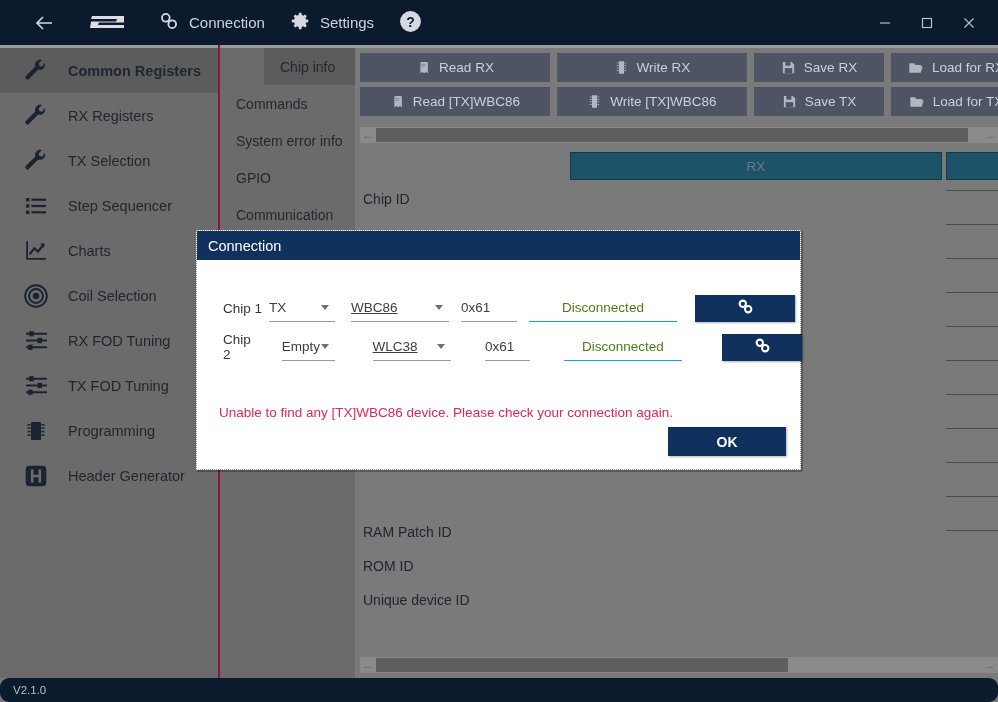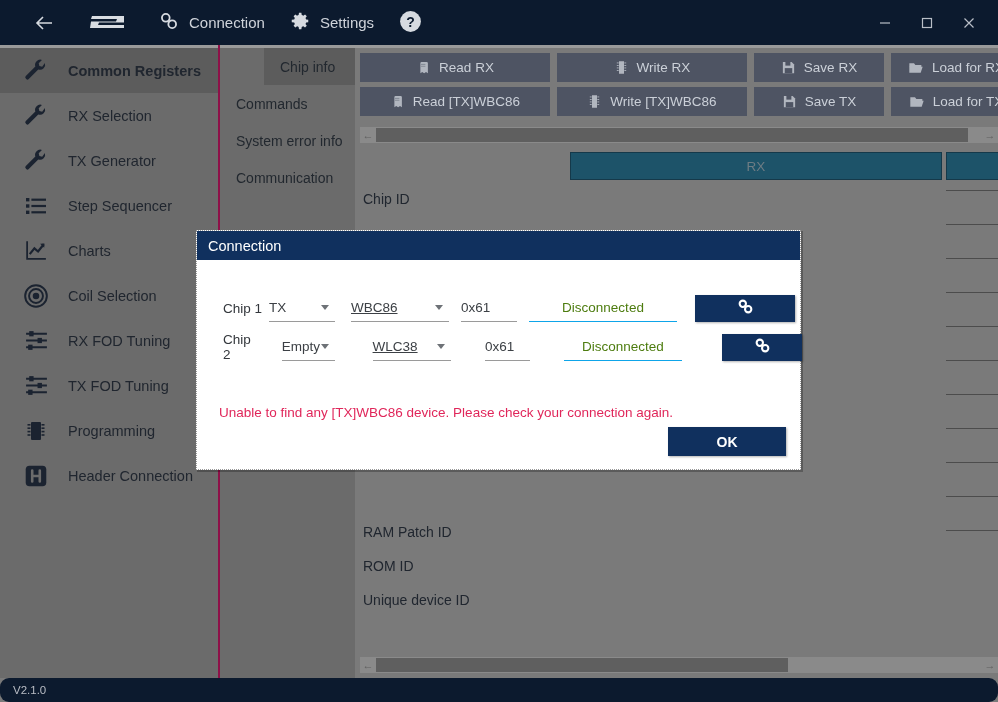--- a/index.html
+++ b/index.html
@@ -272,30 +272,30 @@
       </span>
       <span>Common Registers</span>
     </div>
 
     <div class="side-item">
       <span class="side-icon">
         <svg width="26" height="26" viewBox="0 0 24 24">
             <path fill="#1b2330" d="M20.2 4.5a4.8 4.8 0 01-6.1 6.1L5.3 19.4a1.6 1.6 0 01-2.3 0l-.4-.4a1.6 1.6 0 010-2.3l8.8-8.8a4.8 4.8 0 016.1-6.1l-3 3 .6 2.6 2.6.6z"></path>
           </svg>
       </span>
-      <span>RX Selection</span>
+      <span>RX Registers</span>
     </div>
 
     <div class="side-item">
       <span class="side-icon">
         <svg width="26" height="26" viewBox="0 0 24 24">
             <path fill="#1b2330" d="M20.2 4.5a4.8 4.8 0 01-6.1 6.1L5.3 19.4a1.6 1.6 0 01-2.3 0l-.4-.4a1.6 1.6 0 010-2.3l8.8-8.8a4.8 4.8 0 016.1-6.1l-3 3 .6 2.6 2.6.6z"></path>
           </svg>
       </span>
-      <span>TX Generator</span>
+      <span>TX Selection</span>
     </div>
 
     <div class="side-item">
       <span class="side-icon">
         <svg width="24" height="24" viewBox="0 0 24 24">
           <rect x="2" y="4" width="3.4" height="3.4" fill="#1b2330"></rect>
             <rect x="7.4" y="4.6" width="14.6" height="2.2" fill="#1b2330"></rect>
           <rect x="2" y="10.3" width="3.4" height="3.4" fill="#1b2330"></rect>
             <rect x="7.4" y="10.9" width="14.6" height="2.2" fill="#1b2330"></rect>
           <rect x="2" y="16.6" width="3.4" height="3.4" fill="#1b2330"></rect>
@@ -370,34 +370,37 @@
       <span>Programming</span>
     </div>
 
     <div class="side-item">
       <span class="side-icon">
         <svg width="26" height="26" viewBox="0 0 24 24">
           <rect x="2.5" y="2.5" width="19" height="19" rx="3.5" fill="#1b2330"></rect>
           <path d="M8.5 7 V17 M15.5 7 V17 M8.5 12 H15.5" stroke="#6b6b6b" stroke-width="2.4" stroke-linecap="round"></path>
         </svg>
       </span>
-      <span>Header Connection</span>
+      <span>Header Generator</span>
     </div>
   </div>
 
   <div id="tab-accent"></div>
   <div id="tabcol">
     <div class="tab-item active">
       <span>Chip info</span>
     </div>
     <div class="tab-item">
       <span>Commands</span>
     </div>
     <div class="tab-item">
       <span>System error info</span>
+    </div>
+    <div class="tab-item">
+      <span>GPIO</span>
     </div>
     <div class="tab-item">
       <span>Communication</span>
     </div>
   </div>
 
   <div id="main">
 
     <div id="toolbar">
       <div class="tb-row">

